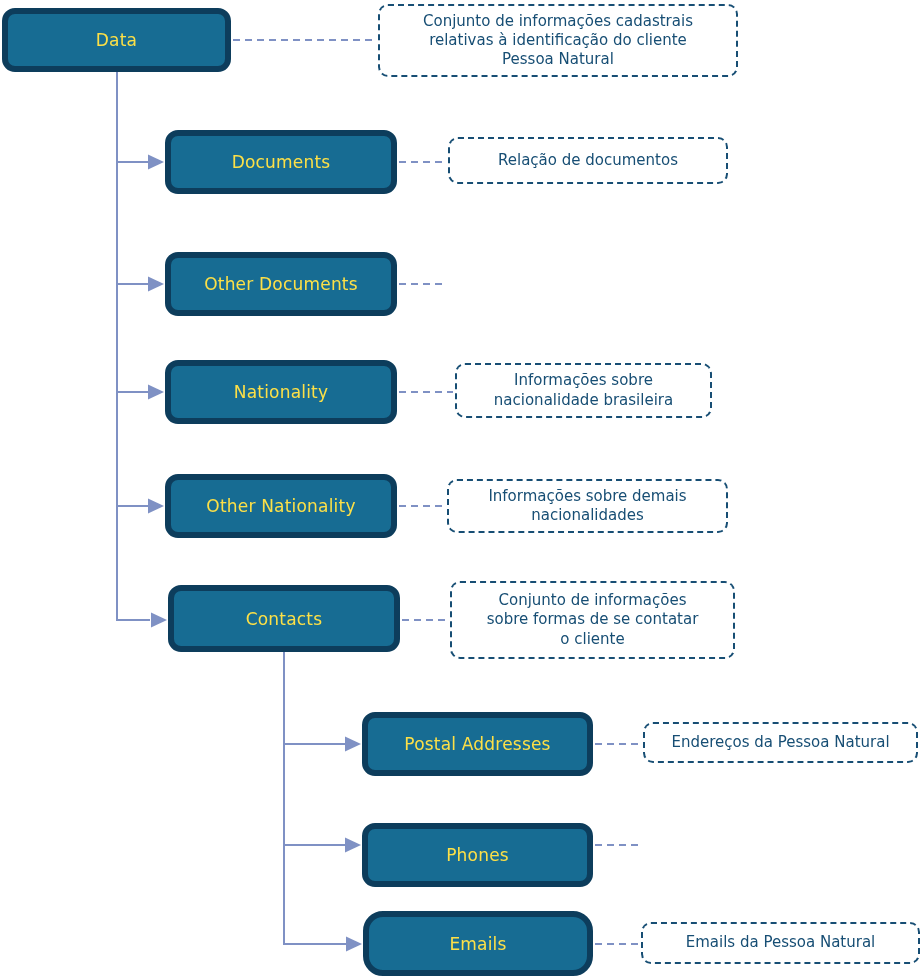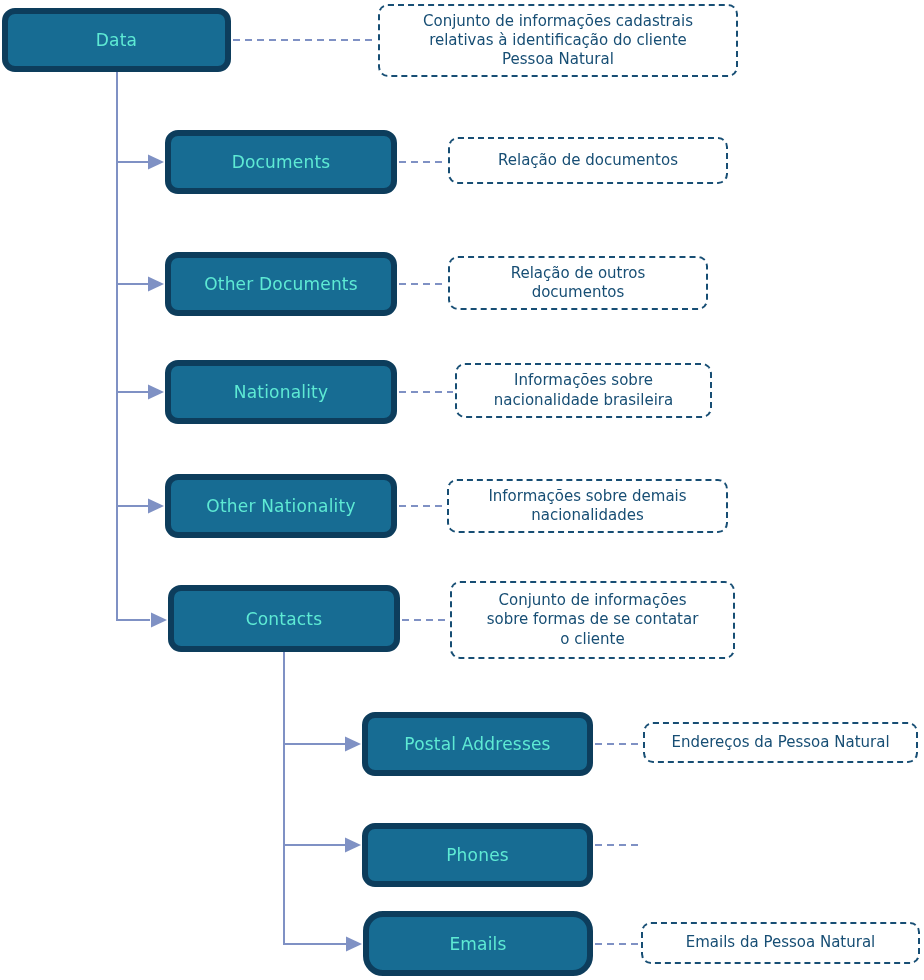--- a/index.html
+++ b/index.html
@@ -23,21 +23,21 @@
 
   .node {
     position: absolute;
     z-index: 2;
     background: #176c93;
     border: 6px solid #0d3d5c;
     border-radius: 13px;
     display: flex;
     align-items: center;
     justify-content: center;
-    color: #5eead4;
+    color: #fde047;
     font-size: 17px;
     letter-spacing: 0.2px;
     text-align: center;
   }
 
   .annotation {
     position: absolute;
     z-index: 2;
     border: 2px dashed #174e74;
     border-radius: 10px;
@@ -144,24 +144,20 @@
   </div>
 
   <div class="annotation" id="ann-data">
     <span>Conjunto de informações cadastrais
 relativas à identificação do cliente
 Pessoa Natural</span>
   </div>
   <div class="annotation" id="ann-documents">
     <span>Relação de documentos</span>
   </div>
-  <div class="annotation" id="ann-other-documents">
-    <span>Relação de outros
-documentos</span>
-  </div>
   <div class="annotation" id="ann-nationality">
     <span>Informações sobre
 nacionalidade brasileira</span>
   </div>
   <div class="annotation" id="ann-other-nationality">
     <span>Informações sobre demais
 nacionalidades</span>
   </div>
   <div class="annotation" id="ann-contacts">
     <span>Conjunto de informações

